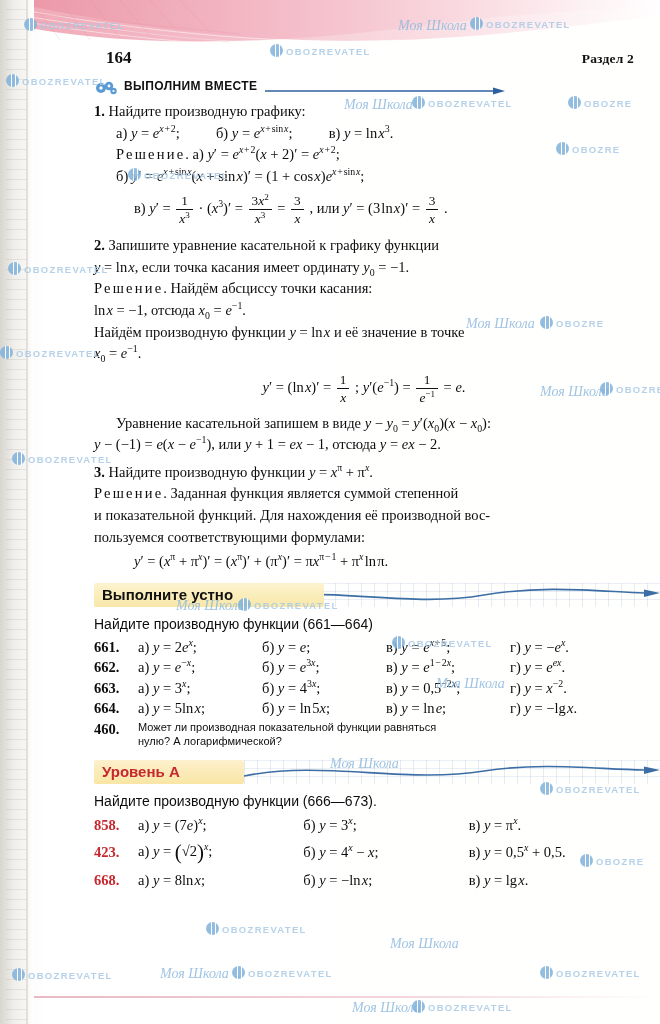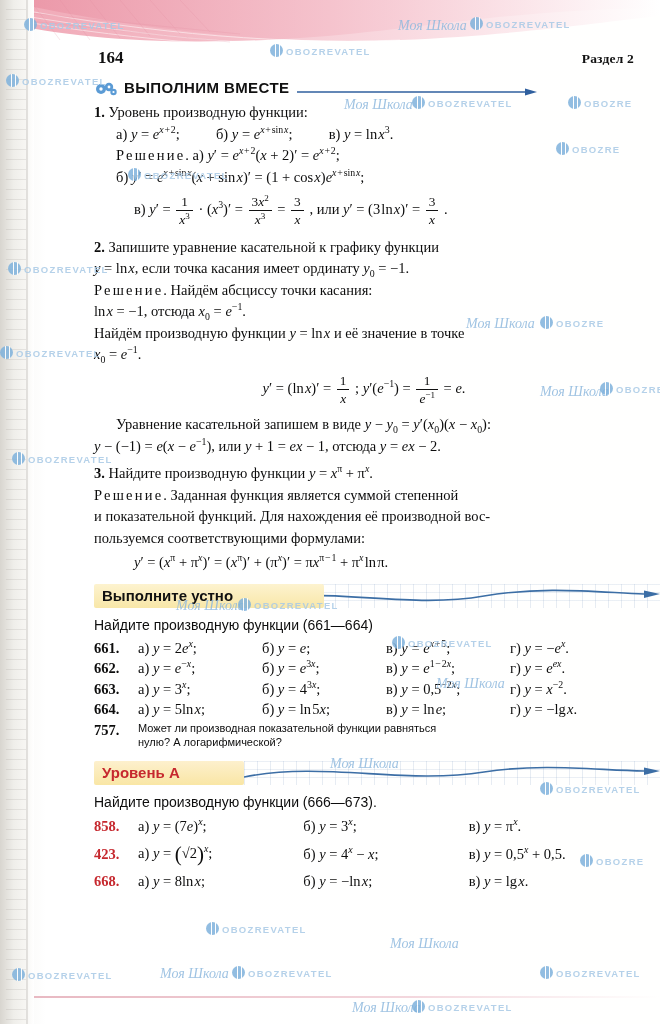--- a/index.html
+++ b/index.html
@@ -25,30 +25,30 @@
   }
   .binding-lines{position:absolute;left:6px;top:0;width:20px;height:100%;
     background:repeating-linear-gradient(to bottom,transparent 0 9px,rgba(150,145,140,.18) 9px 10px);}
   
   .topdeco{position:absolute;left:0;top:0;width:660px;height:60px;overflow:hidden;}
   .bottomline{position:absolute;left:34px;right:0;bottom:26px;height:2px;
     background:linear-gradient(to right,#e8b9c2,#f3d7dd 60%,transparent);}
   .content{position:absolute;left:34px;top:0;right:0;bottom:0;}
 
   
-  .hdr{position:absolute;top:48px;left:64px;right:26px;display:flex;justify-content:space-between;align-items:baseline;}
+  .hdr{position:absolute;top:48px;left:72px;right:26px;display:flex;justify-content:space-between;align-items:baseline;}
   .pagenum{font-weight:bold;font-size:17px;color:#111;}
   .section{font-weight:bold;font-size:13.5px;color:#111;letter-spacing:.2px;}
 
   .body{position:absolute;left:60px;right:26px;top:78px;font-size:14.5px;color:#0d0d0d;line-height:1.28;}
 
   .heading-row{display:flex;align-items:center;gap:8px;margin-bottom:6px;}
   .gear{width:22px;height:18px;position:relative;flex:none;}
   .gear svg{position:absolute;left:0;top:0;}
-  .h-title{font-family:"Liberation Sans",sans-serif;font-weight:bold;font-size:15px;letter-spacing:.4px;color:#111;}
+  .h-title{font-family:"Liberation Sans",sans-serif;font-weight:bold;font-size:12px;letter-spacing:.4px;color:#111;}
   .h-arrow{flex:1;height:10px;position:relative;}
 
   p{margin:0 0 3px 0;}
   .ind{margin-left:22px;}
   .ind2{margin-left:40px;}
   .center{text-align:center;}
   .sp{letter-spacing:2.2px;}
   i{font-style:italic;}
   sup{font-size:.68em;vertical-align:super;line-height:0;}
   sub{font-size:.68em;vertical-align:sub;line-height:0;}
@@ -159,21 +159,21 @@
         <span class="h-arrow">
           <svg width="240" height="10" viewBox="0 0 240 10" preserveAspectRatio="none">
             <path d="M0,5 L228,5" stroke="#2f5f9e" stroke-width="1.4" fill="none"></path>
             <path d="M228,1.5 L240,5 L228,8.5 Z" fill="#2f5f9e"></path>
           </svg>
         </span>
       </div>
 
       <p>
         <span class="num">1.</span>
-        <span>Уровень производную функции:</span>
+        <span>Найдите производную графику:</span>
       </p>
       <p class="ind">
         а) <i>y</i> = <i>e</i><sup><i>x</i> + 2</sup>; &nbsp;&nbsp;&nbsp;&nbsp;&nbsp;&nbsp;&nbsp;&nbsp;
         б) <i>y</i> = <i>e</i><sup><i>x</i> + sin <i>x</i></sup>; &nbsp;&nbsp;&nbsp;&nbsp;&nbsp;&nbsp;&nbsp;&nbsp;
         в) <i>y</i> = ln <i>x</i><sup>3</sup>.
       </p>
       <p class="ind">
         <span class="sp">Решение</span>. а) <i>y</i>′ = <i>e</i><sup><i>x</i> + 2</sup>(<i>x</i> + 2)′ = <i>e</i><sup><i>x</i> + 2</sup>;
       </p>
       <p class="ind">
@@ -278,21 +278,21 @@
         <div class="exnum">664.</div>
         <div class="exitems">
           <div class="exitem">а) <i>y</i> = 5ln <i>x</i>;</div>
           <div class="exitem">б) <i>y</i> = ln 5<i>x</i>;</div>
           <div class="exitem">в) <i>y</i> = ln <i>e</i>;</div>
           <div class="exitem">г) <i>y</i> = −lg <i>x</i>.</div>
         </div>
       </div>
 
       <div class="exrow" style="margin-top:2px;">
-        <div class="exnum">757.</div>
+        <div class="exnum">460.</div>
         <div class="sfont" style="flex:1;font-size:11px;">
           Может ли производная показательной функции равняться<br>нулю? А логарифмической?
         </div>
       </div>
 
       <div class="banner red">
         <div class="grid"></div>
         <div class="wave">
           <svg width="420" height="30" viewBox="0 0 420 30" preserveAspectRatio="none">
             <path d="M0,18 C80,2 160,26 240,13 C300,4 350,11 400,12" stroke="#3c6ea5" stroke-width="1.6" fill="none"></path>

